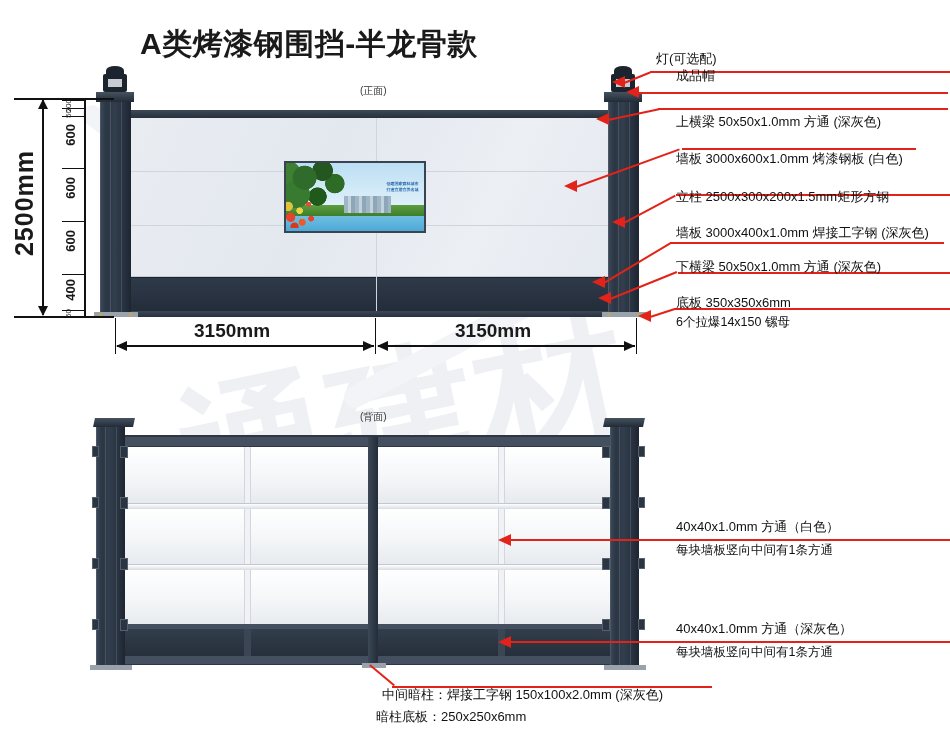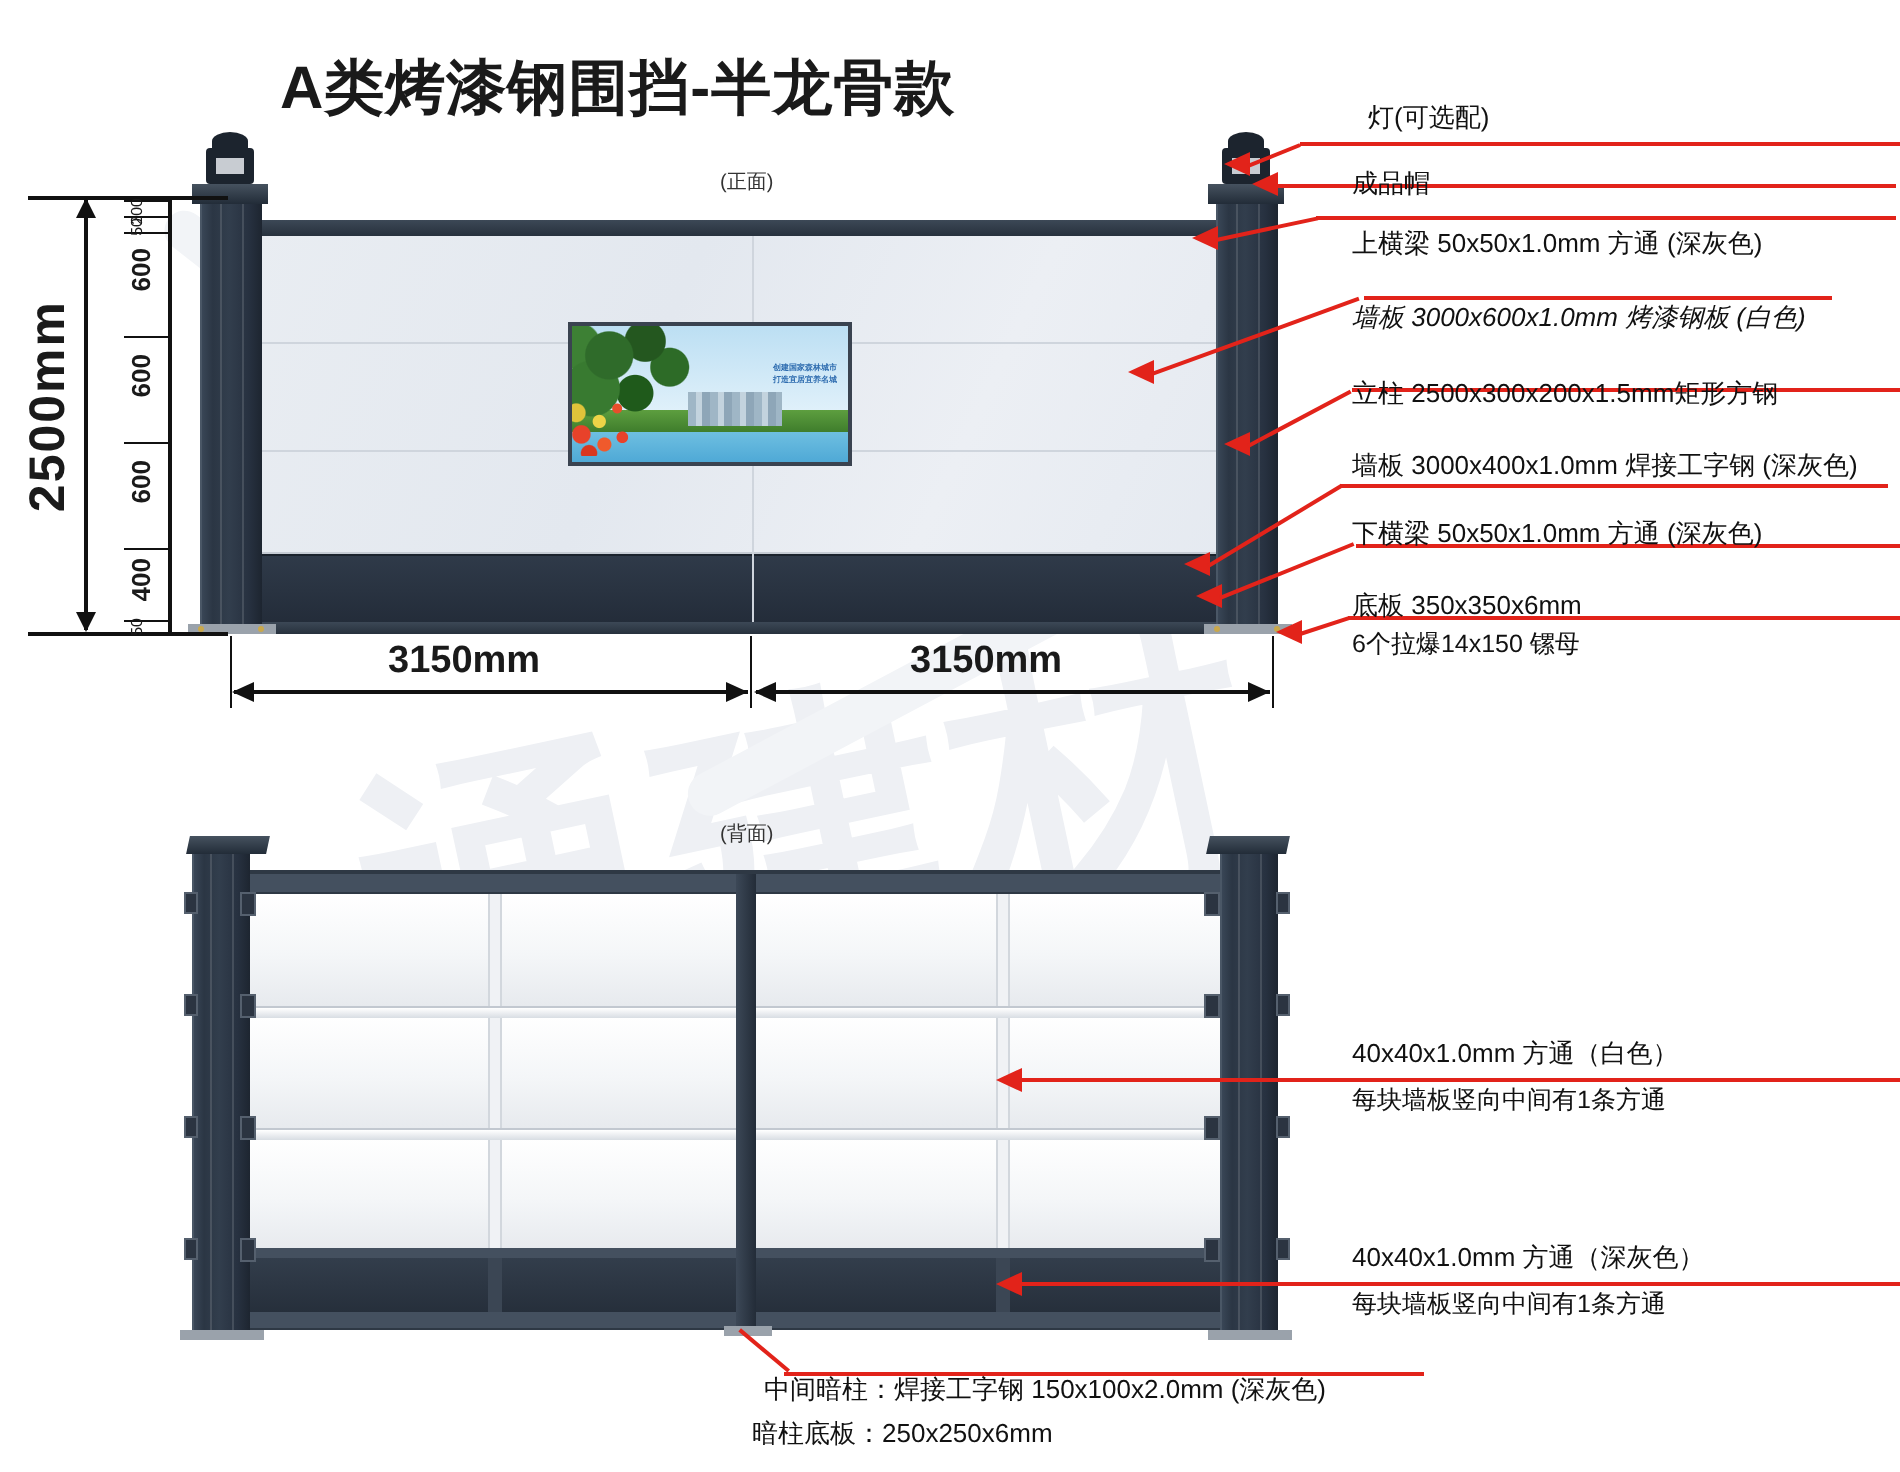--- a/index.html
+++ b/index.html
@@ -223,41 +223,41 @@
 <div class="dim-line" style="left:378px;top:345px;width:257px;height:1.6px;"></div>
 <div class="arrow arr-left" style="left:377px;top:341px;"></div>
 <div class="arrow arr-right" style="left:624px;top:341px;"></div>
 <div class="width-label" style="left:455px;top:320px;">3150mm</div>
 
 <div class="callout" style="left:612px;top:62px;">
   <div class="chead" style="left:0;top:14px;"></div>
   <div class="cdiag" style="left:12px;top:20px;width:28px;transform:rotate(-22deg);"></div>
   <div class="cline" style="left:38px;top:9px;width:300px;"></div>
 </div>
-<div class="note" style="left:684px;top:50px;">灯(可选配)</div>
+<div class="note" style="left:656px;top:50px;">灯(可选配)</div>
 
 <div class="callout" style="left:626px;top:86px;">
   <div class="chead" style="left:0;top:0;"></div>
   <div class="cline" style="left:12px;top:6px;width:310px;"></div>
 </div>
-<div class="note" style="left:676px;top:83px;">成品帽</div>
+<div class="note" style="left:676px;top:67px;">成品帽</div>
 
 <div class="callout" style="left:596px;top:113px;">
   <div class="chead" style="left:0;top:0;"></div>
   <div class="cdiag" style="left:12px;top:6px;width:52px;transform:rotate(-12deg);"></div>
   <div class="cline" style="left:62px;top:-5px;width:290px;"></div>
 </div>
 <div class="note" style="left:676px;top:113px;">上横梁 50x50x1.0mm 方通 (深灰色)</div>
 
 <div class="callout" style="left:564px;top:180px;">
   <div class="chead" style="left:0;top:0;"></div>
   <div class="cdiag" style="left:12px;top:6px;width:110px;transform:rotate(-20deg);"></div>
   <div class="cline" style="left:118px;top:-32px;width:234px;"></div>
 </div>
-<div class="note" style="left:676px;top:150px;font-style:italic;">墙板 3000x600x1.0mm 烤漆钢板 (白色)</div>
+<div class="note" style="left:676px;top:150px;">墙板 3000x600x1.0mm 烤漆钢板 (白色)</div>
 
 <div class="callout" style="left:612px;top:216px;">
   <div class="chead" style="left:0;top:0;"></div>
   <div class="cdiag" style="left:12px;top:6px;width:58px;transform:rotate(-28deg);"></div>
   <div class="cline" style="left:64px;top:-22px;width:288px;"></div>
 </div>
 <div class="note" style="left:676px;top:188px;">立柱 2500x300x200x1.5mm矩形方钢</div>
 
 <div class="callout" style="left:592px;top:276px;">
   <div class="chead" style="left:0;top:0;"></div>

